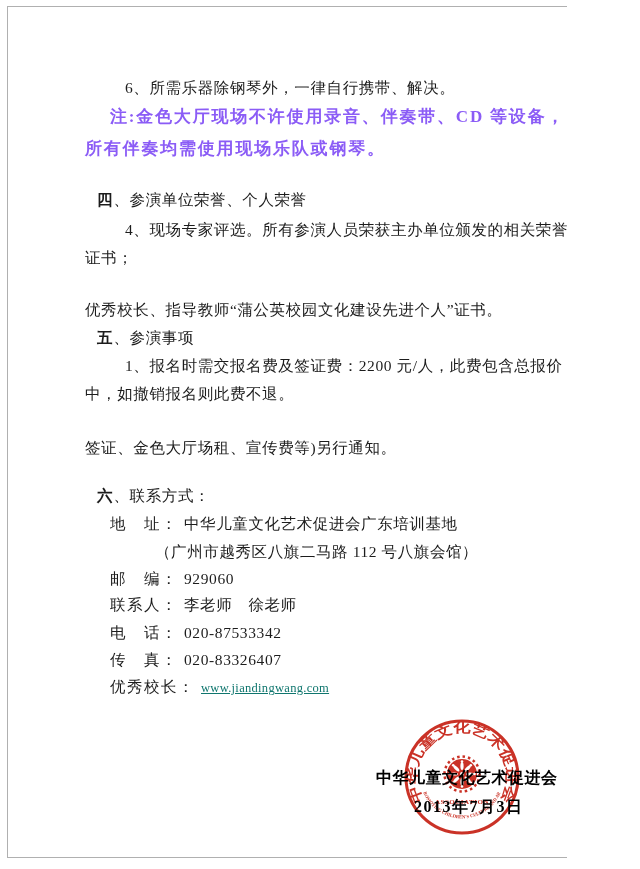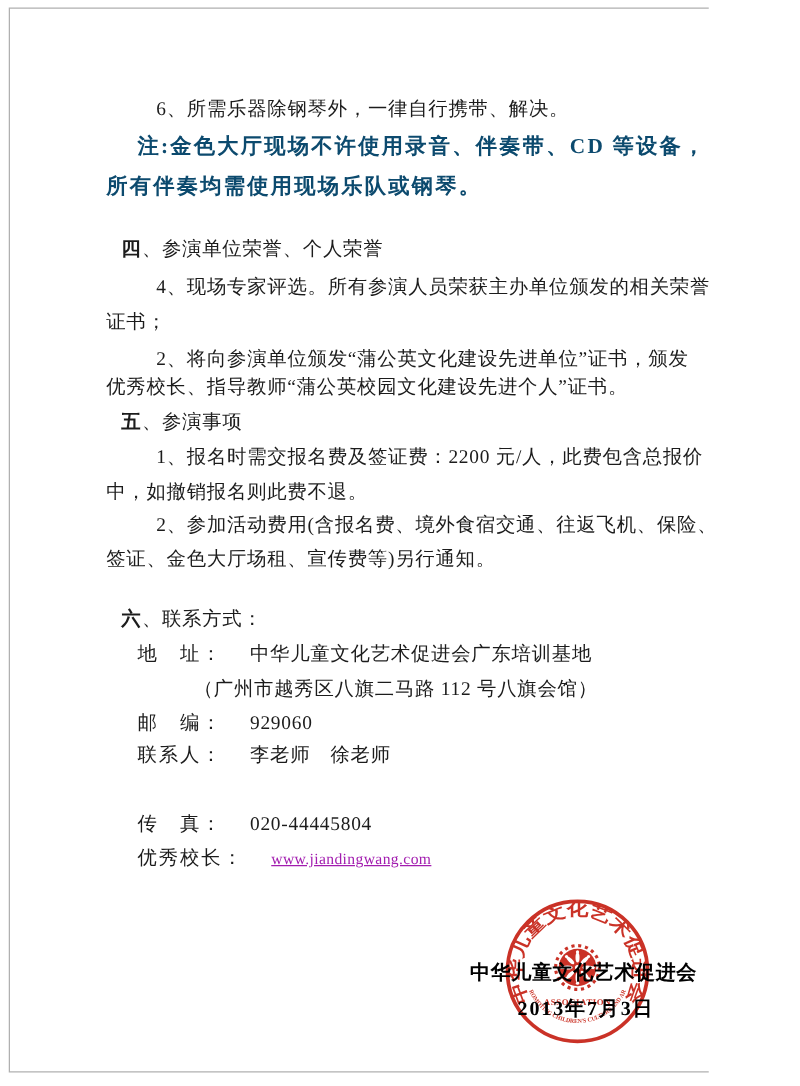--- a/index.html
+++ b/index.html
@@ -10,28 +10,28 @@
   .page-border{
     position:absolute;left:7px;top:6px;width:624px;height:850px;
     border:1px solid #b0b0b0;background:#ffffff;
   }
   .ln{
     position:absolute;left:85px;white-space:nowrap;
     font-size:15.5px;line-height:20px;letter-spacing:.6px;
   }
   .ind40{padding-left:40px;}
   .ind25{padding-left:25px;}
-  .note{font-weight:bold;font-size:17px;letter-spacing:1.8px;color:#0c4a6e;}
+  .note{font-weight:bold;font-size:17px;letter-spacing:1.8px;color:#8b5cf6;}
   .sec{padding-left:12px;}
   .sec b{font-weight:bold;letter-spacing:1px;}
   .cl{padding-left:25px;}
   .cl .lab{letter-spacing:1.5px;}
-  .cl .val{margin-left:22px;}
+  .cl .val{margin-left:6px;}
   .addr2{padding-left:70px;text-align:center;}
-  .weblink{color:#a21caf;text-decoration:underline;font-size:12.5px;letter-spacing:.3px;cursor:pointer;}
+  .weblink{color:#0f766e;text-decoration:underline;font-size:12.5px;letter-spacing:.3px;cursor:pointer;}
   .footer-org{
     position:absolute;left:376px;top:768px;z-index:3;
     font-weight:bold;font-size:16px;letter-spacing:.5px;color:#000;white-space:nowrap;
   }
   .footer-date{
     position:absolute;left:414px;top:797px;z-index:3;
     font-weight:bold;font-size:16px;letter-spacing:1.5px;color:#000;white-space:nowrap;
   }
   .seal{position:absolute;left:402px;top:717px;z-index:1;opacity:.95;}
 </style>
@@ -41,36 +41,35 @@
 <div class="canvas">
   <div class="page-border"></div>
 
   <div class="ln ind40" style="top:78px">6、所需乐器除钢琴外，一律自行携带、解决。</div>
   <div class="ln ind25 note" style="top:107px">注:金色大厅现场不许使用录音、伴奏带、CD 等设备，</div>
   <div class="ln note" style="top:139px">所有伴奏均需使用现场乐队或钢琴。</div>
 
   <div class="ln sec" style="top:190px"><b>四</b><span>、参演单位荣誉、个人荣誉</span></div>
   <div class="ln ind40" style="top:220px">4、现场专家评选。所有参演人员荣获主办单位颁发的相关荣誉</div>
   <div class="ln" style="top:248px">证书；</div>
-  <div class="ln ind40" style="top:278px">2、将向参演单位颁发“蒲公英文化建设先进单位”证书，颁发</div>
   <div class="ln" style="top:300px">优秀校长、指导教师“蒲公英校园文化建设先进个人”证书。</div>
 
   <div class="ln sec" style="top:328px"><b>五</b><span>、参演事项</span></div>
   <div class="ln ind40" style="top:356px">1、报名时需交报名费及签证费：2200 元/人，此费包含总报价</div>
   <div class="ln" style="top:384px">中，如撤销报名则此费不退。</div>
-  <div class="ln ind40" style="top:411px">2、参加活动费用(含报名费、境外食宿交通、往返飞机、保险、</div>
   <div class="ln sec" style="top:486px"><b>六</b><span>、联系方式：</span></div>
 
   <div class="ln" style="top:438px">签证、金色大厅场租、宣传费等)另行通知。</div>
 
   <div class="ln cl" style="top:514px"><span class="lab">地　址：</span><span class="val">中华儿童文化艺术促进会广东培训基地</span></div>
   <div class="ln addr2" style="top:542px">（广州市越秀区八旗二马路 112 号八旗会馆）</div>
   <div class="ln cl" style="top:569px"><span class="lab">邮　编：</span><span class="val">929060</span></div>
   <div class="ln cl" style="top:595px"><span class="lab">联系人：</span><span class="val">李老师　徐老师</span></div>
-  <div class="ln cl" style="top:650px"><span class="lab">传　真：</span><span class="val">020-44445804</span></div>
+  <div class="ln cl" style="top:623px"><span class="lab">电　话：</span><span class="val">020-87533342</span></div>
+  <div class="ln cl" style="top:650px"><span class="lab">传　真：</span><span class="val">020-83326407</span></div>
   <div class="ln cl" style="top:677px"><span class="lab">优秀校长：</span><a class="weblink val">www.jiandingwang.com</a></div>
 
   <svg class="seal" width="120" height="120" viewBox="0 0 120 120">
     <defs>
       <path id="arcTop" d="M 23,86 A 45,45 0 1 1 97,86" fill="none"></path>
       <path id="arcBottom" d="M 21,75 A 42,42 0 0 0 99,75" fill="none"></path>
     </defs>
     <circle cx="60" cy="60" r="56" fill="none" stroke="#c8281c" stroke-width="3"></circle>
     <text font-size="13.5" font-weight="bold" fill="#c8281c">
       <textPath href="#arcTop" startOffset="50%" text-anchor="middle" textLength="190" lengthAdjust="spacingAndGlyphs">中华儿童文化艺术促进会</textPath>

